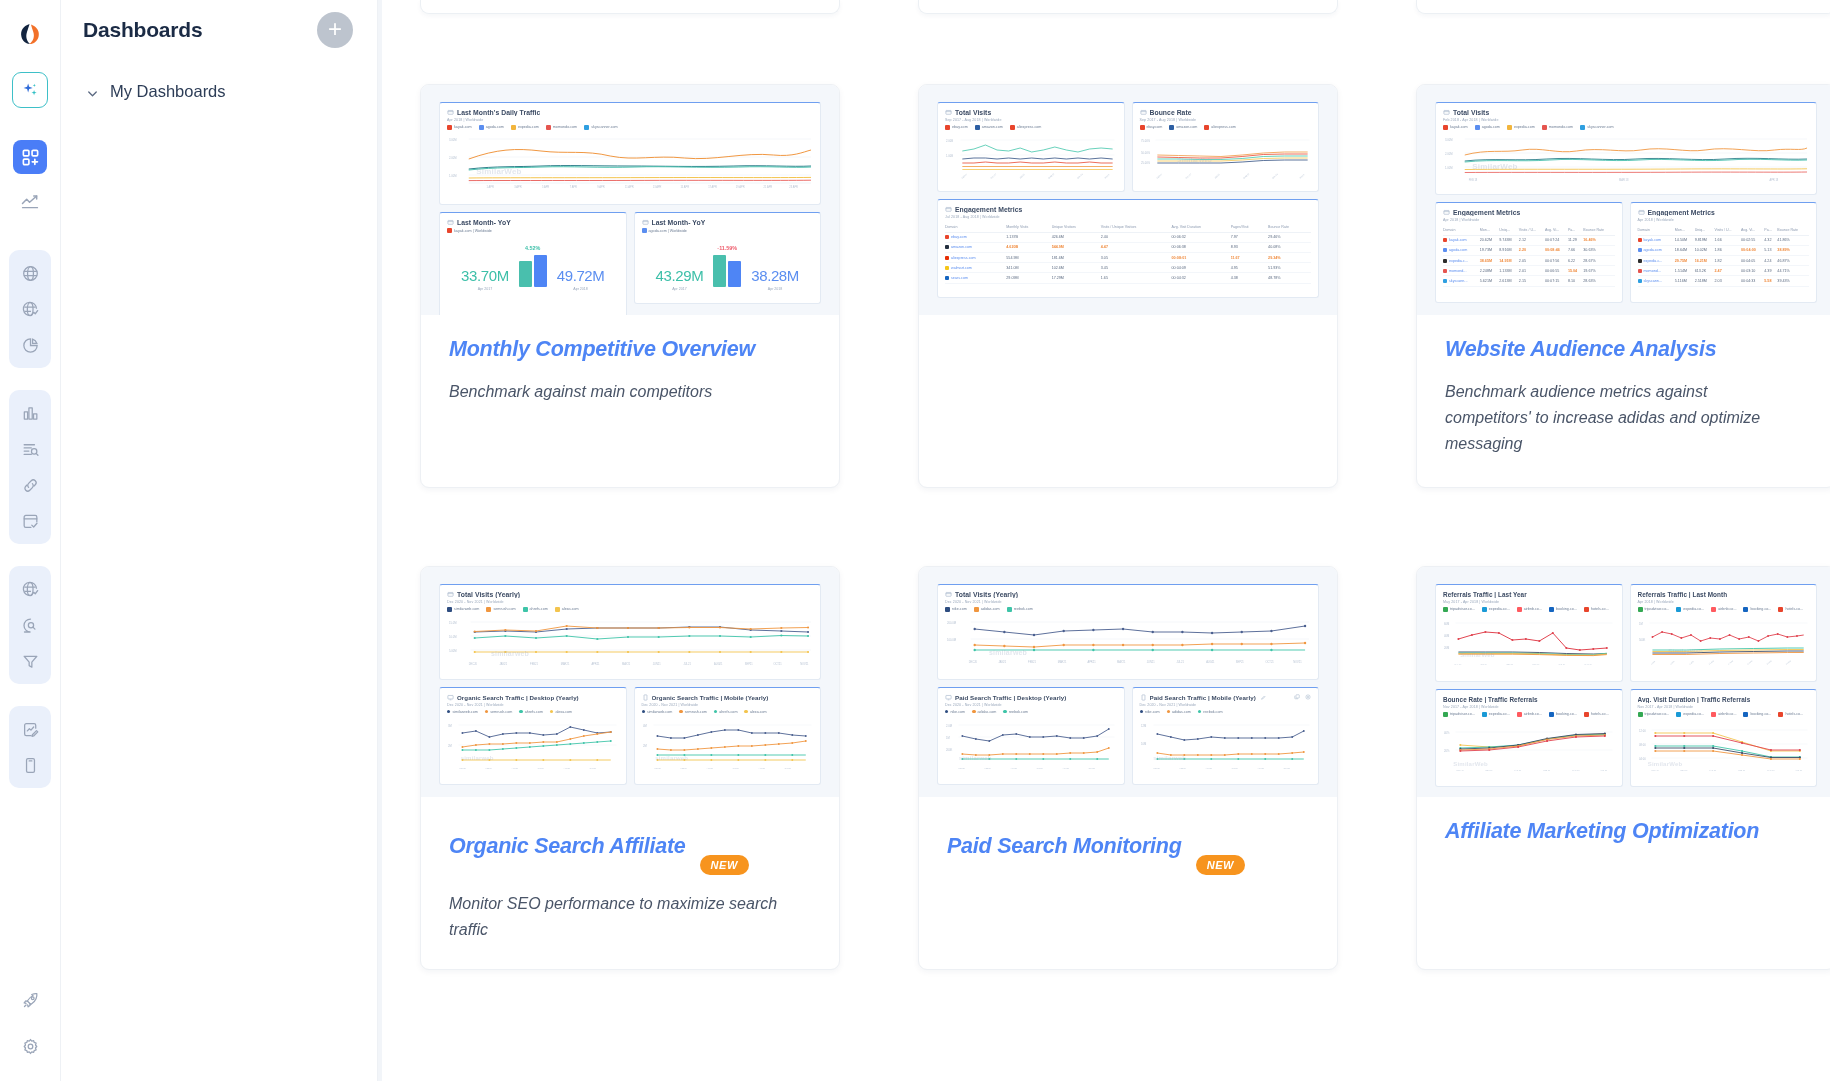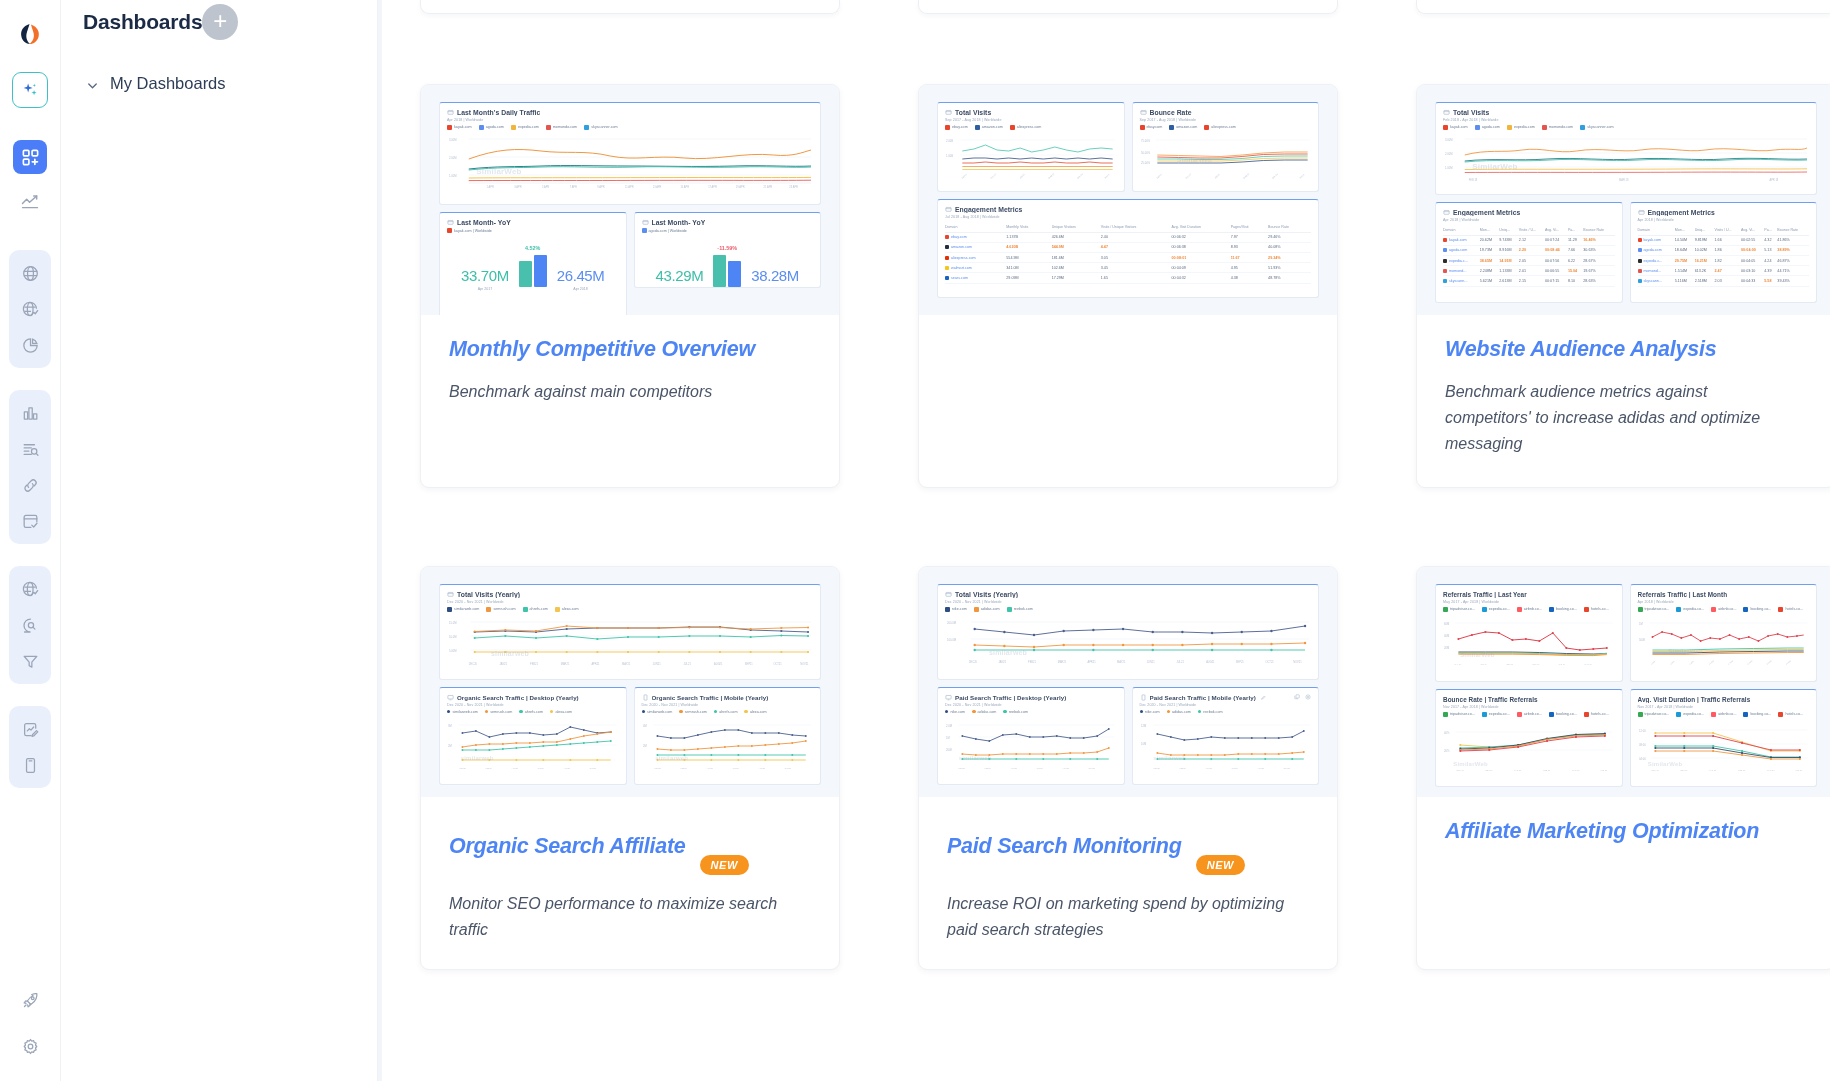--- a/index.html
+++ b/index.html
@@ -44,22 +44,22 @@
   
   .panel {
     width: 318px; flex: 0 0 318px; height: 1081px;
     background: #ffffff;
     border-left: 1px solid #eef1f5;
     border-right: 1px solid #eef1f5;
     padding: 0 22px;
     position: relative;
   }
   .panel-head {
-    display: flex; align-items: center; justify-content: flex-start;
-    padding-top: 4px; padding-right: 2px;
+    display: flex; align-items: center; justify-content: space-between;
+    padding-top: 12px; padding-right: 2px;
   }
   .panel-title { font-size: 21px; font-weight: 700; color: #1b2b45; letter-spacing: -0.2px; }
   .add-btn {
     width: 36px; height: 36px; border-radius: 50%;
     background: #bdc4ce; color: #ffffff;
     display: flex; align-items: center; justify-content: center;
     font-size: 24px; line-height: 1; cursor: pointer; border: none;
     font-family: "Liberation Sans", sans-serif; font-weight: 300;
     padding-bottom: 3px;
   }
@@ -458,27 +458,27 @@
                   <div class="yoy-date">Apr 2017</div>
                 </div>
                 <div style="display:flex;flex-direction:column;align-items:center;">
                   <div class="yoy-pct pos">4.52%</div>
                   <div class="yoy-bars">
                     <div class="bar" style="height:26px;background:#49bfad"></div>
                     <div class="bar" style="height:32px;background:#4e85f5"></div>
                   </div>
                 </div>
                 <div class="yoy-col">
-                  <div class="yoy-big b">26.45M</div>
+                  <div class="yoy-big b">49.72M</div>
                   <div class="yoy-date">Apr 2018</div>
                 </div>
               </div>
             </div>
 
-            <div class="w accent" style="height:76px;">
+            <div class="w accent" style="height:92px;">
               <div class="w-title">
                 <span class="ti">
                   <svg width="7" height="7" viewBox="0 0 24 24" fill="none" stroke="currentColor" stroke-width="2">
                       <rect x="3" y="5" width="18" height="13" rx="2"></rect>
                       <path d="M3 9 h18"></path>
                     </svg>
                 </span>
                 <span class="t">Last Month- YoY</span>
               </div>
               <div class="w-legend" style="margin-top:2px;">
@@ -1508,21 +1508,20 @@
               </div>
             </div>
           </div>
         </div>
 
         <div class="card-body">
           <div class="card-title-row">
             <div class="card-title">Paid Search Monitoring</div>
             <span class="badge-new">NEW</span>
           </div>
-          <div class="card-desc">Increase ROI on marketing spend by optimizing paid search strategies</div>
         </div>
       </article>
 
       <article class="card short">
         <div class="thumb">
           <div class="grid2">
             <div class="w accent" style="height:98px;">
               <div class="w-title">
                 <span class="t" style="font-size:6.4px">Referrals Traffic | Last Year</span>
               </div>

